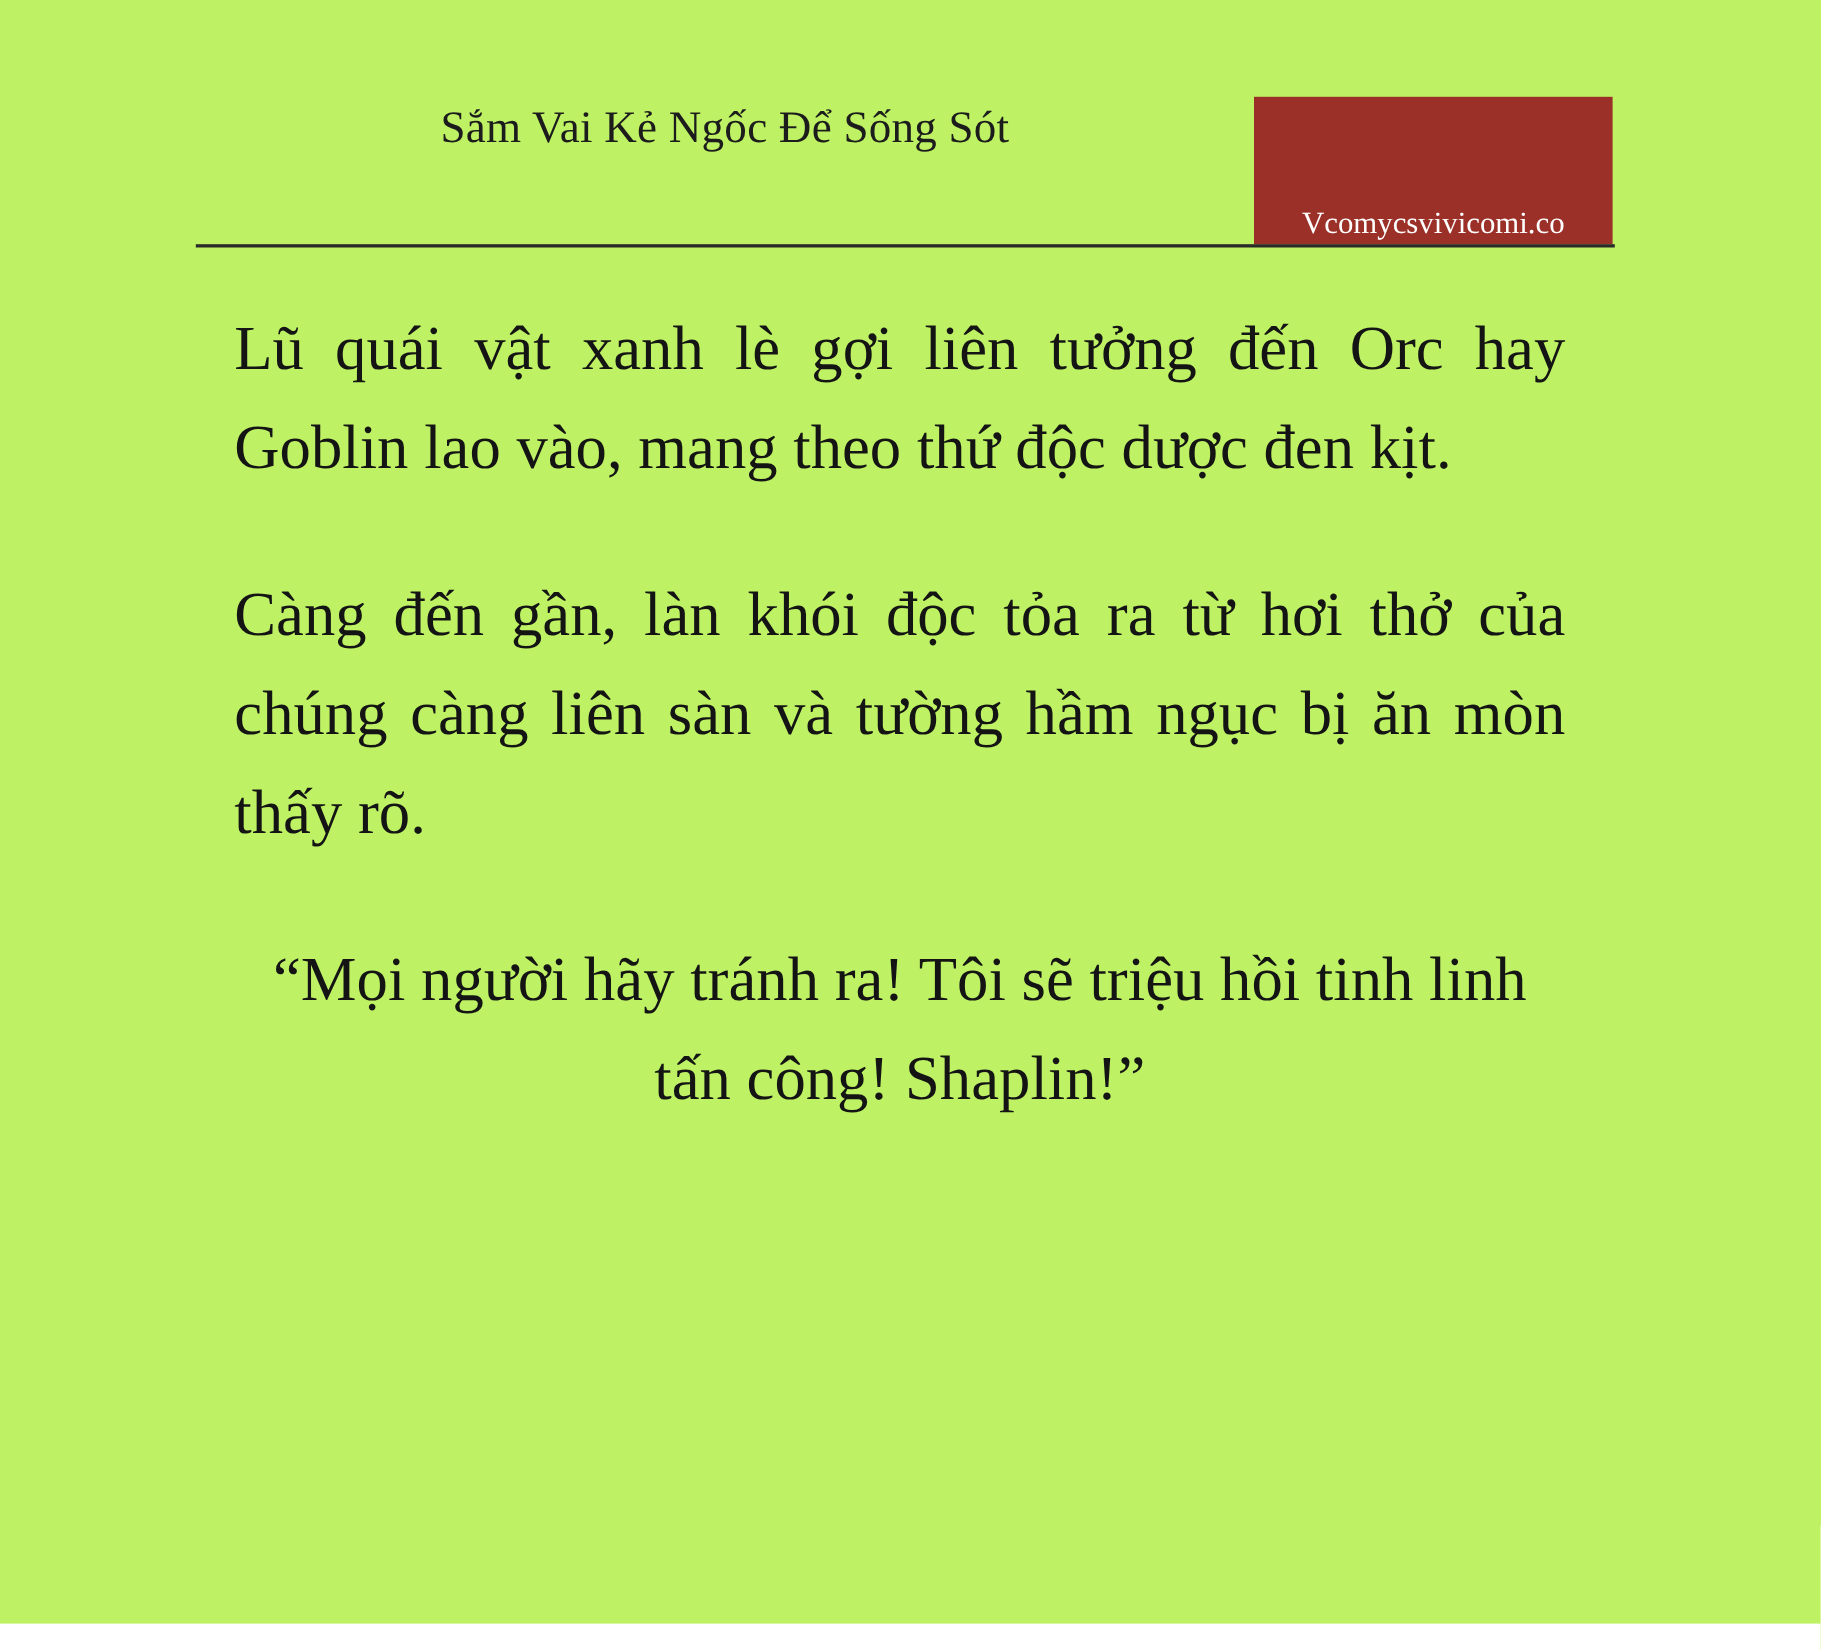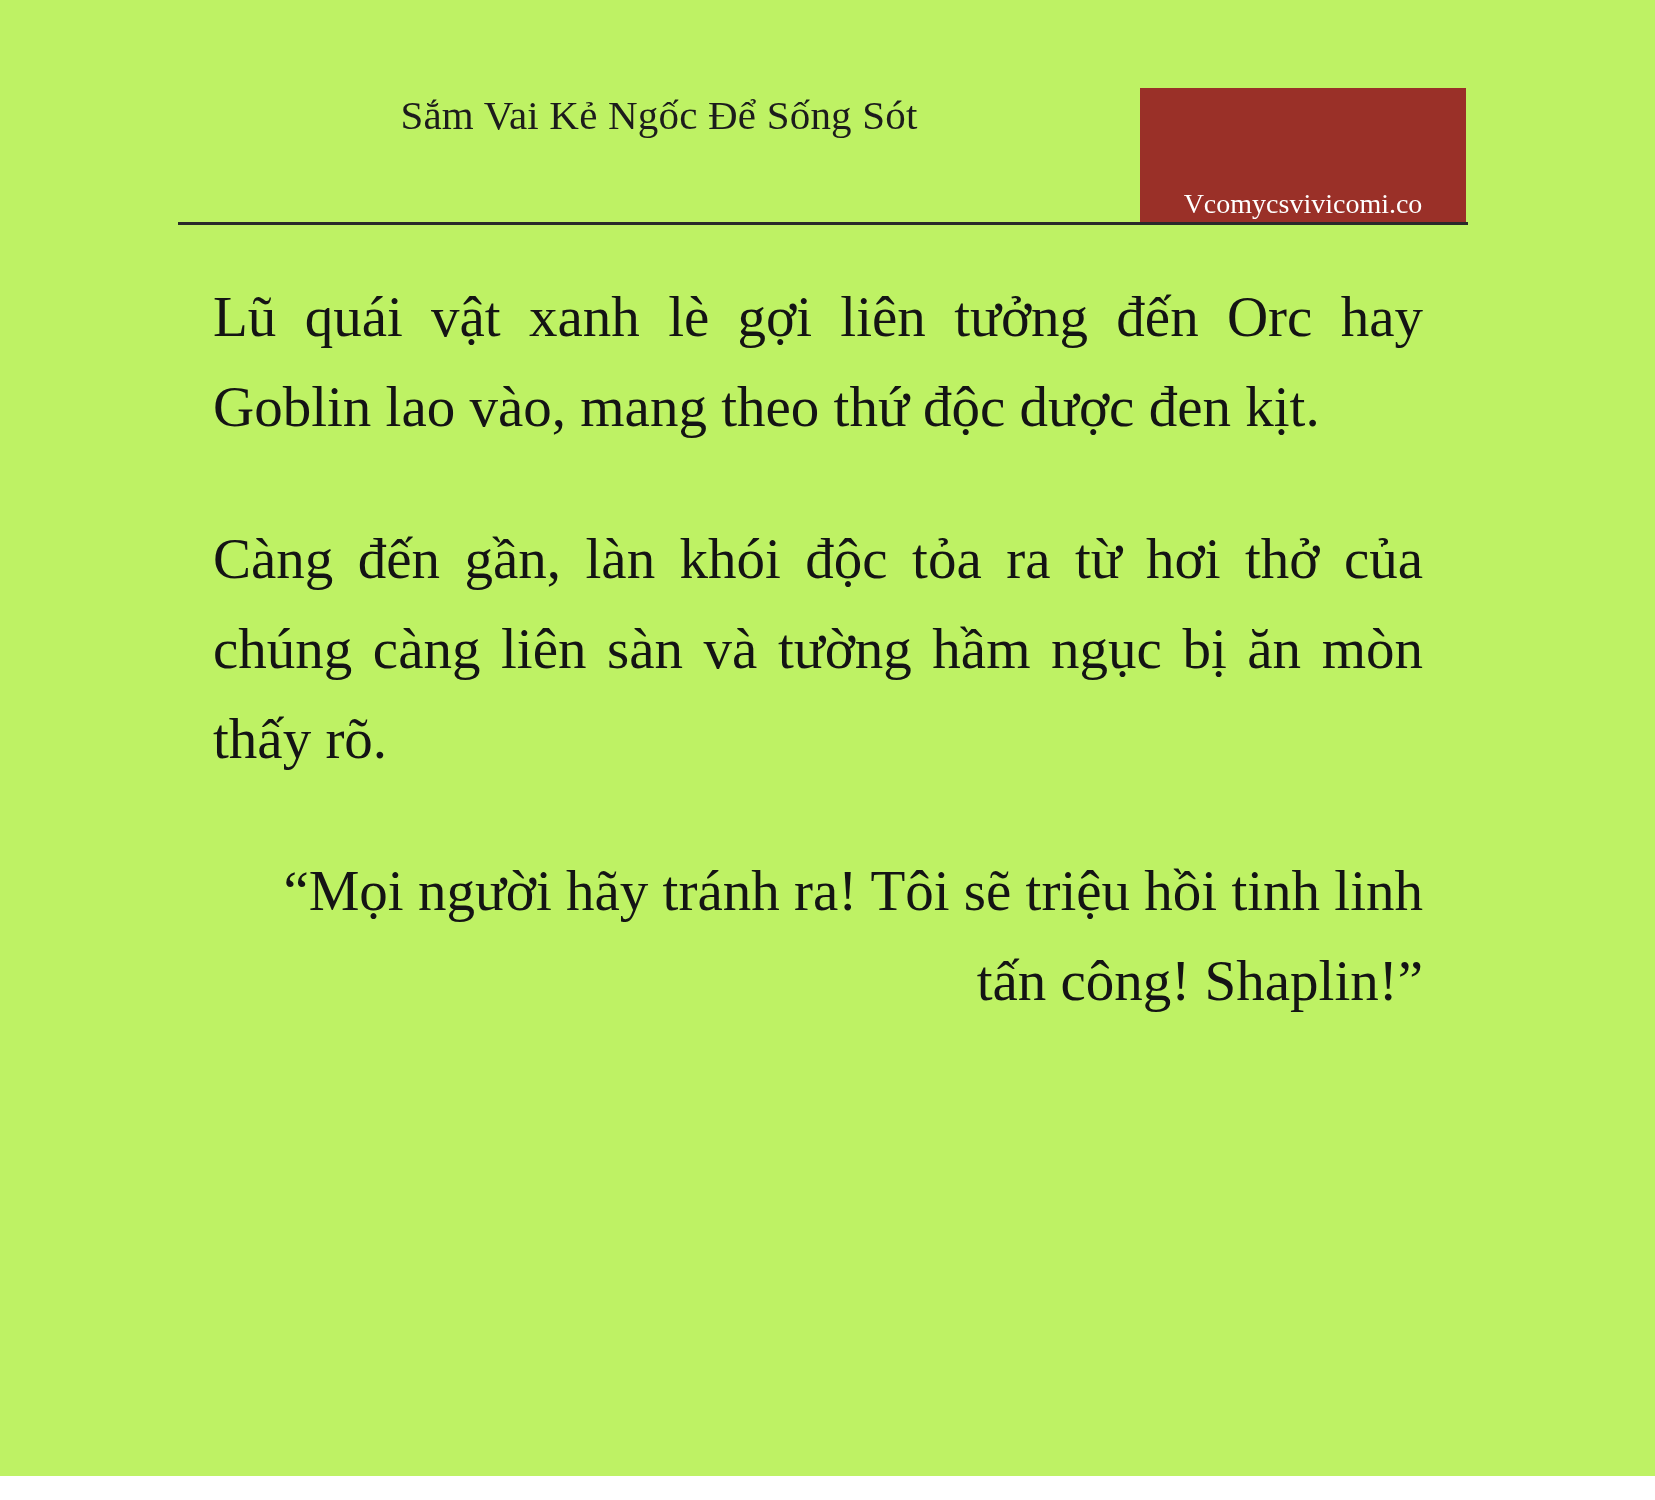--- a/index.html
+++ b/index.html
@@ -82,21 +82,21 @@
     line-height: 1.58;
     color: #141414;
     text-align: justify;
     text-justify: inter-word;
     margin: 0 0 62px 0;
   }
   .para:last-child {
     margin-bottom: 0;
   }
   .para.no-justify {
-    text-align: right;
+    text-align: center;
   }
 </style>
 </head>
 <body>
 
 <div class="page">
 
   <div class="header">
     <div class="header-title">
       <span class="line">Sắm Vai Kẻ Ngốc Để Sống Sót</span>

